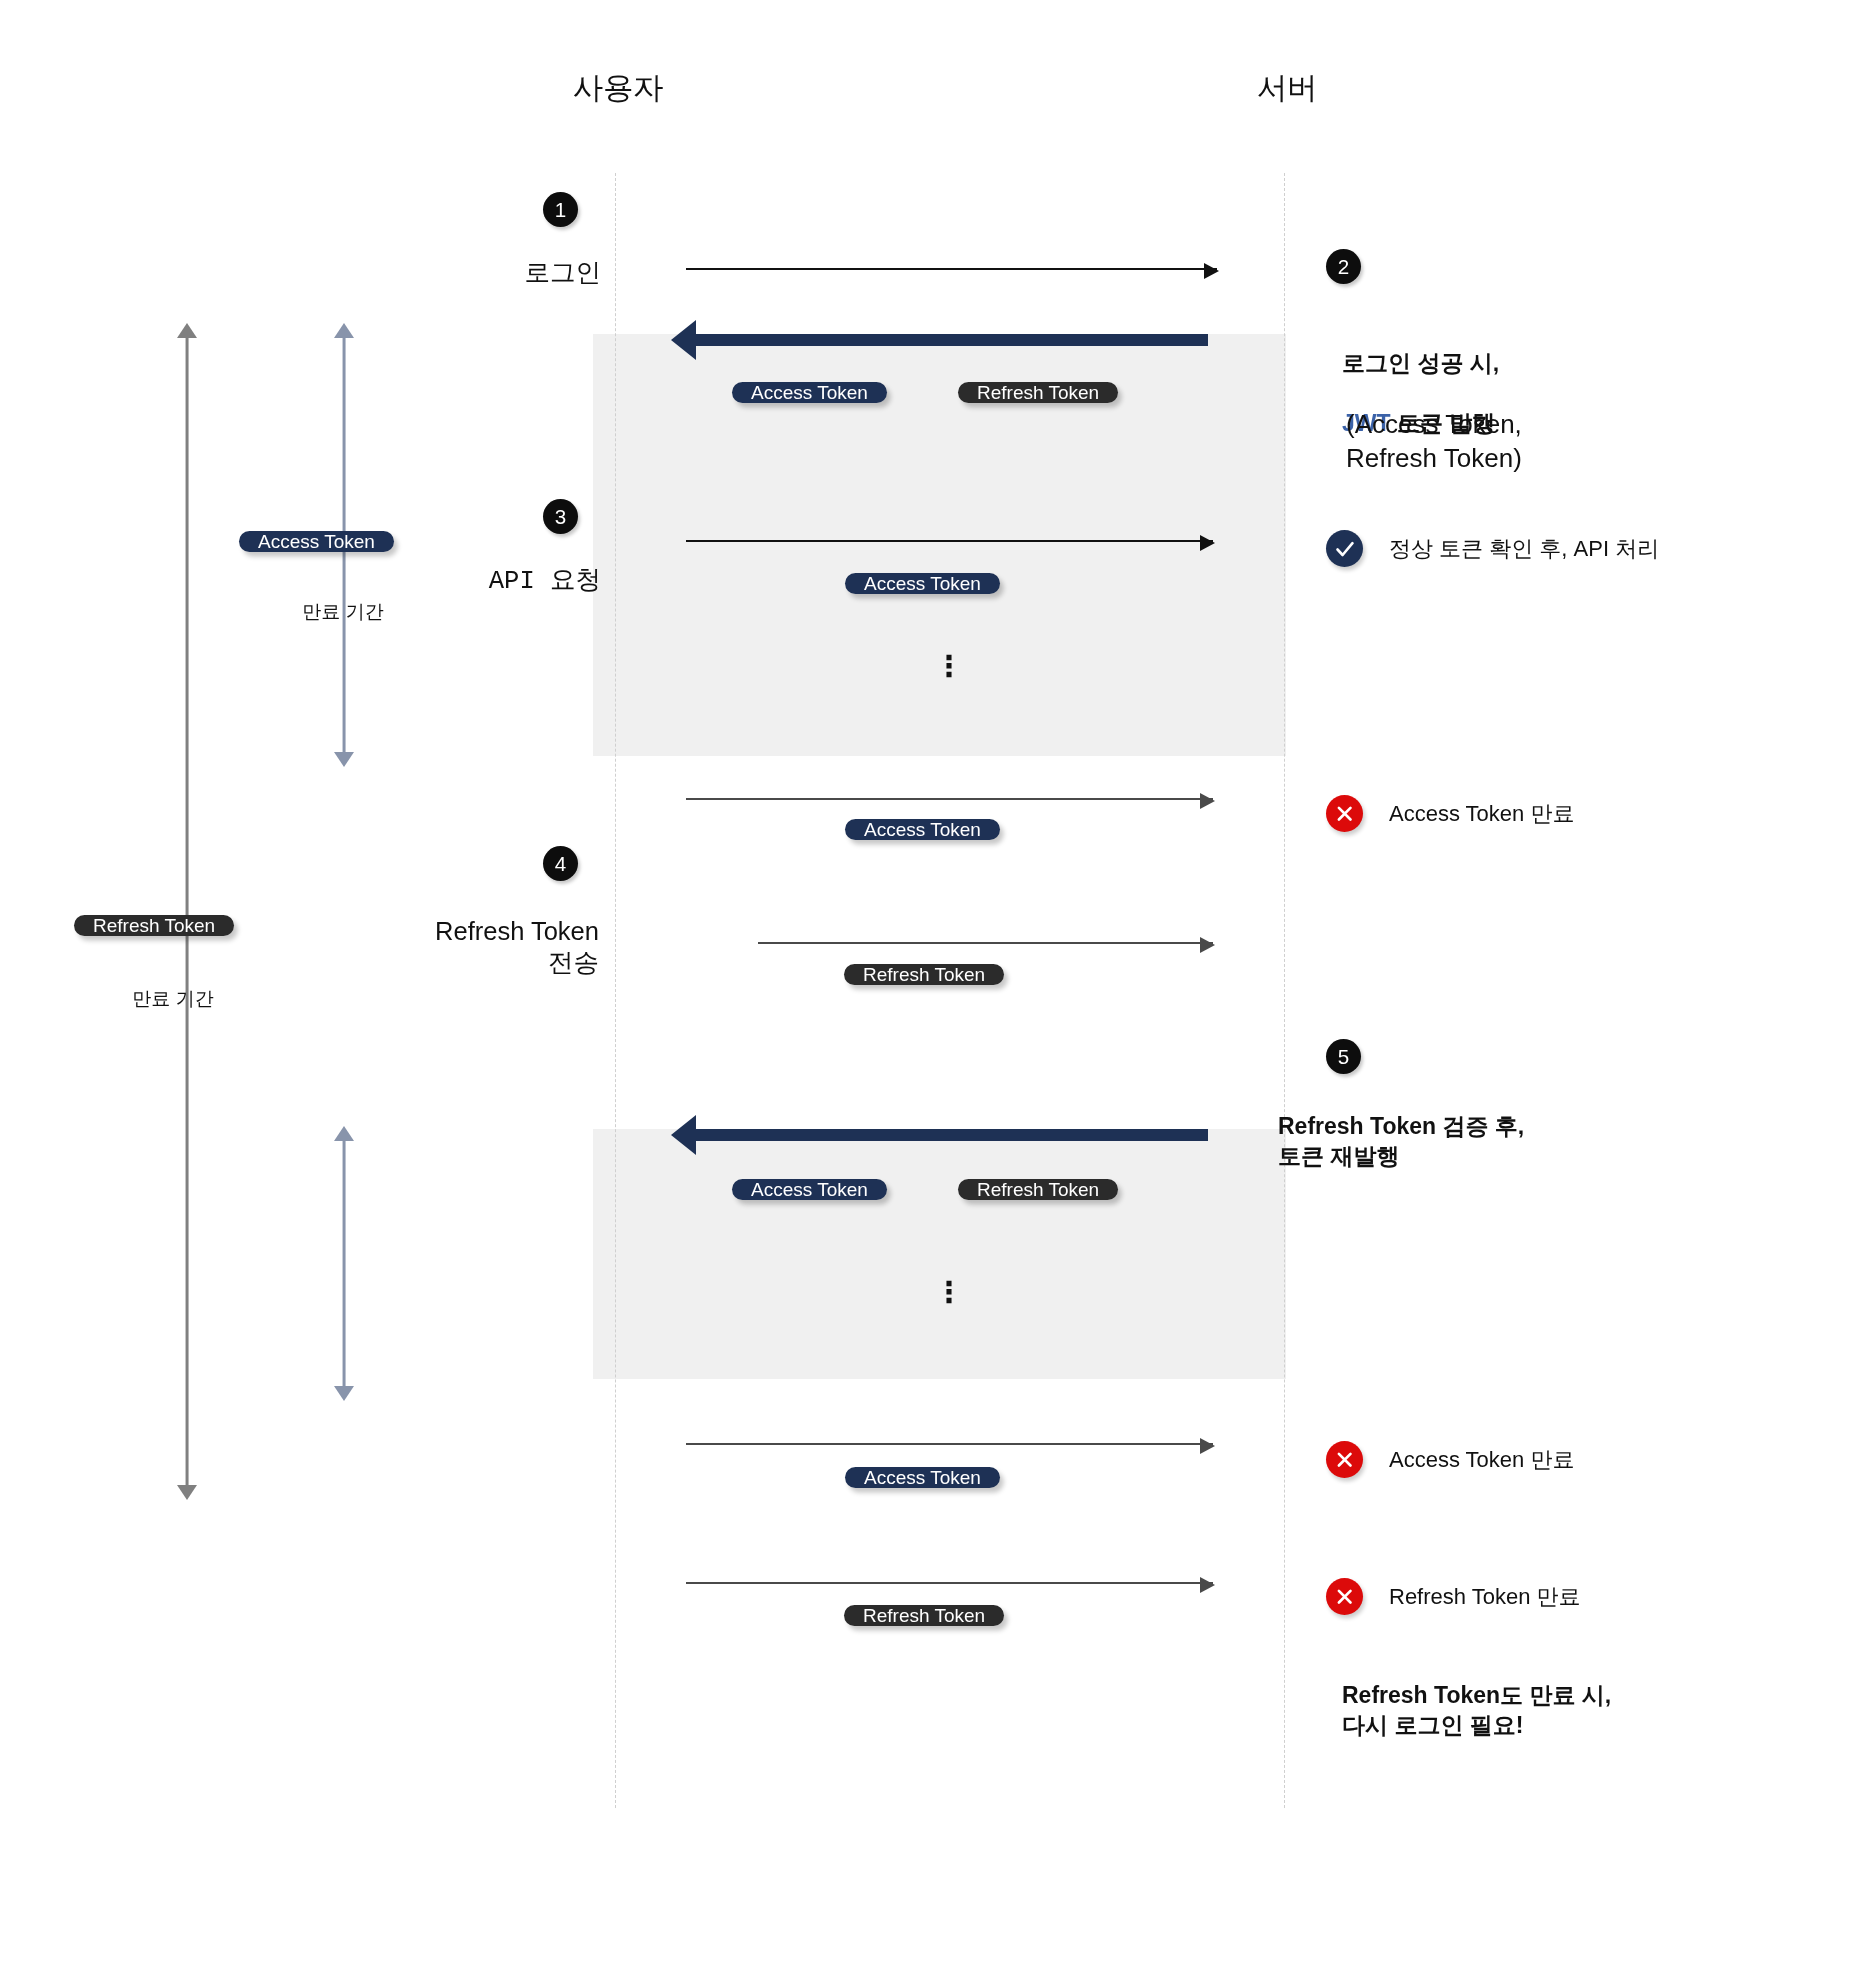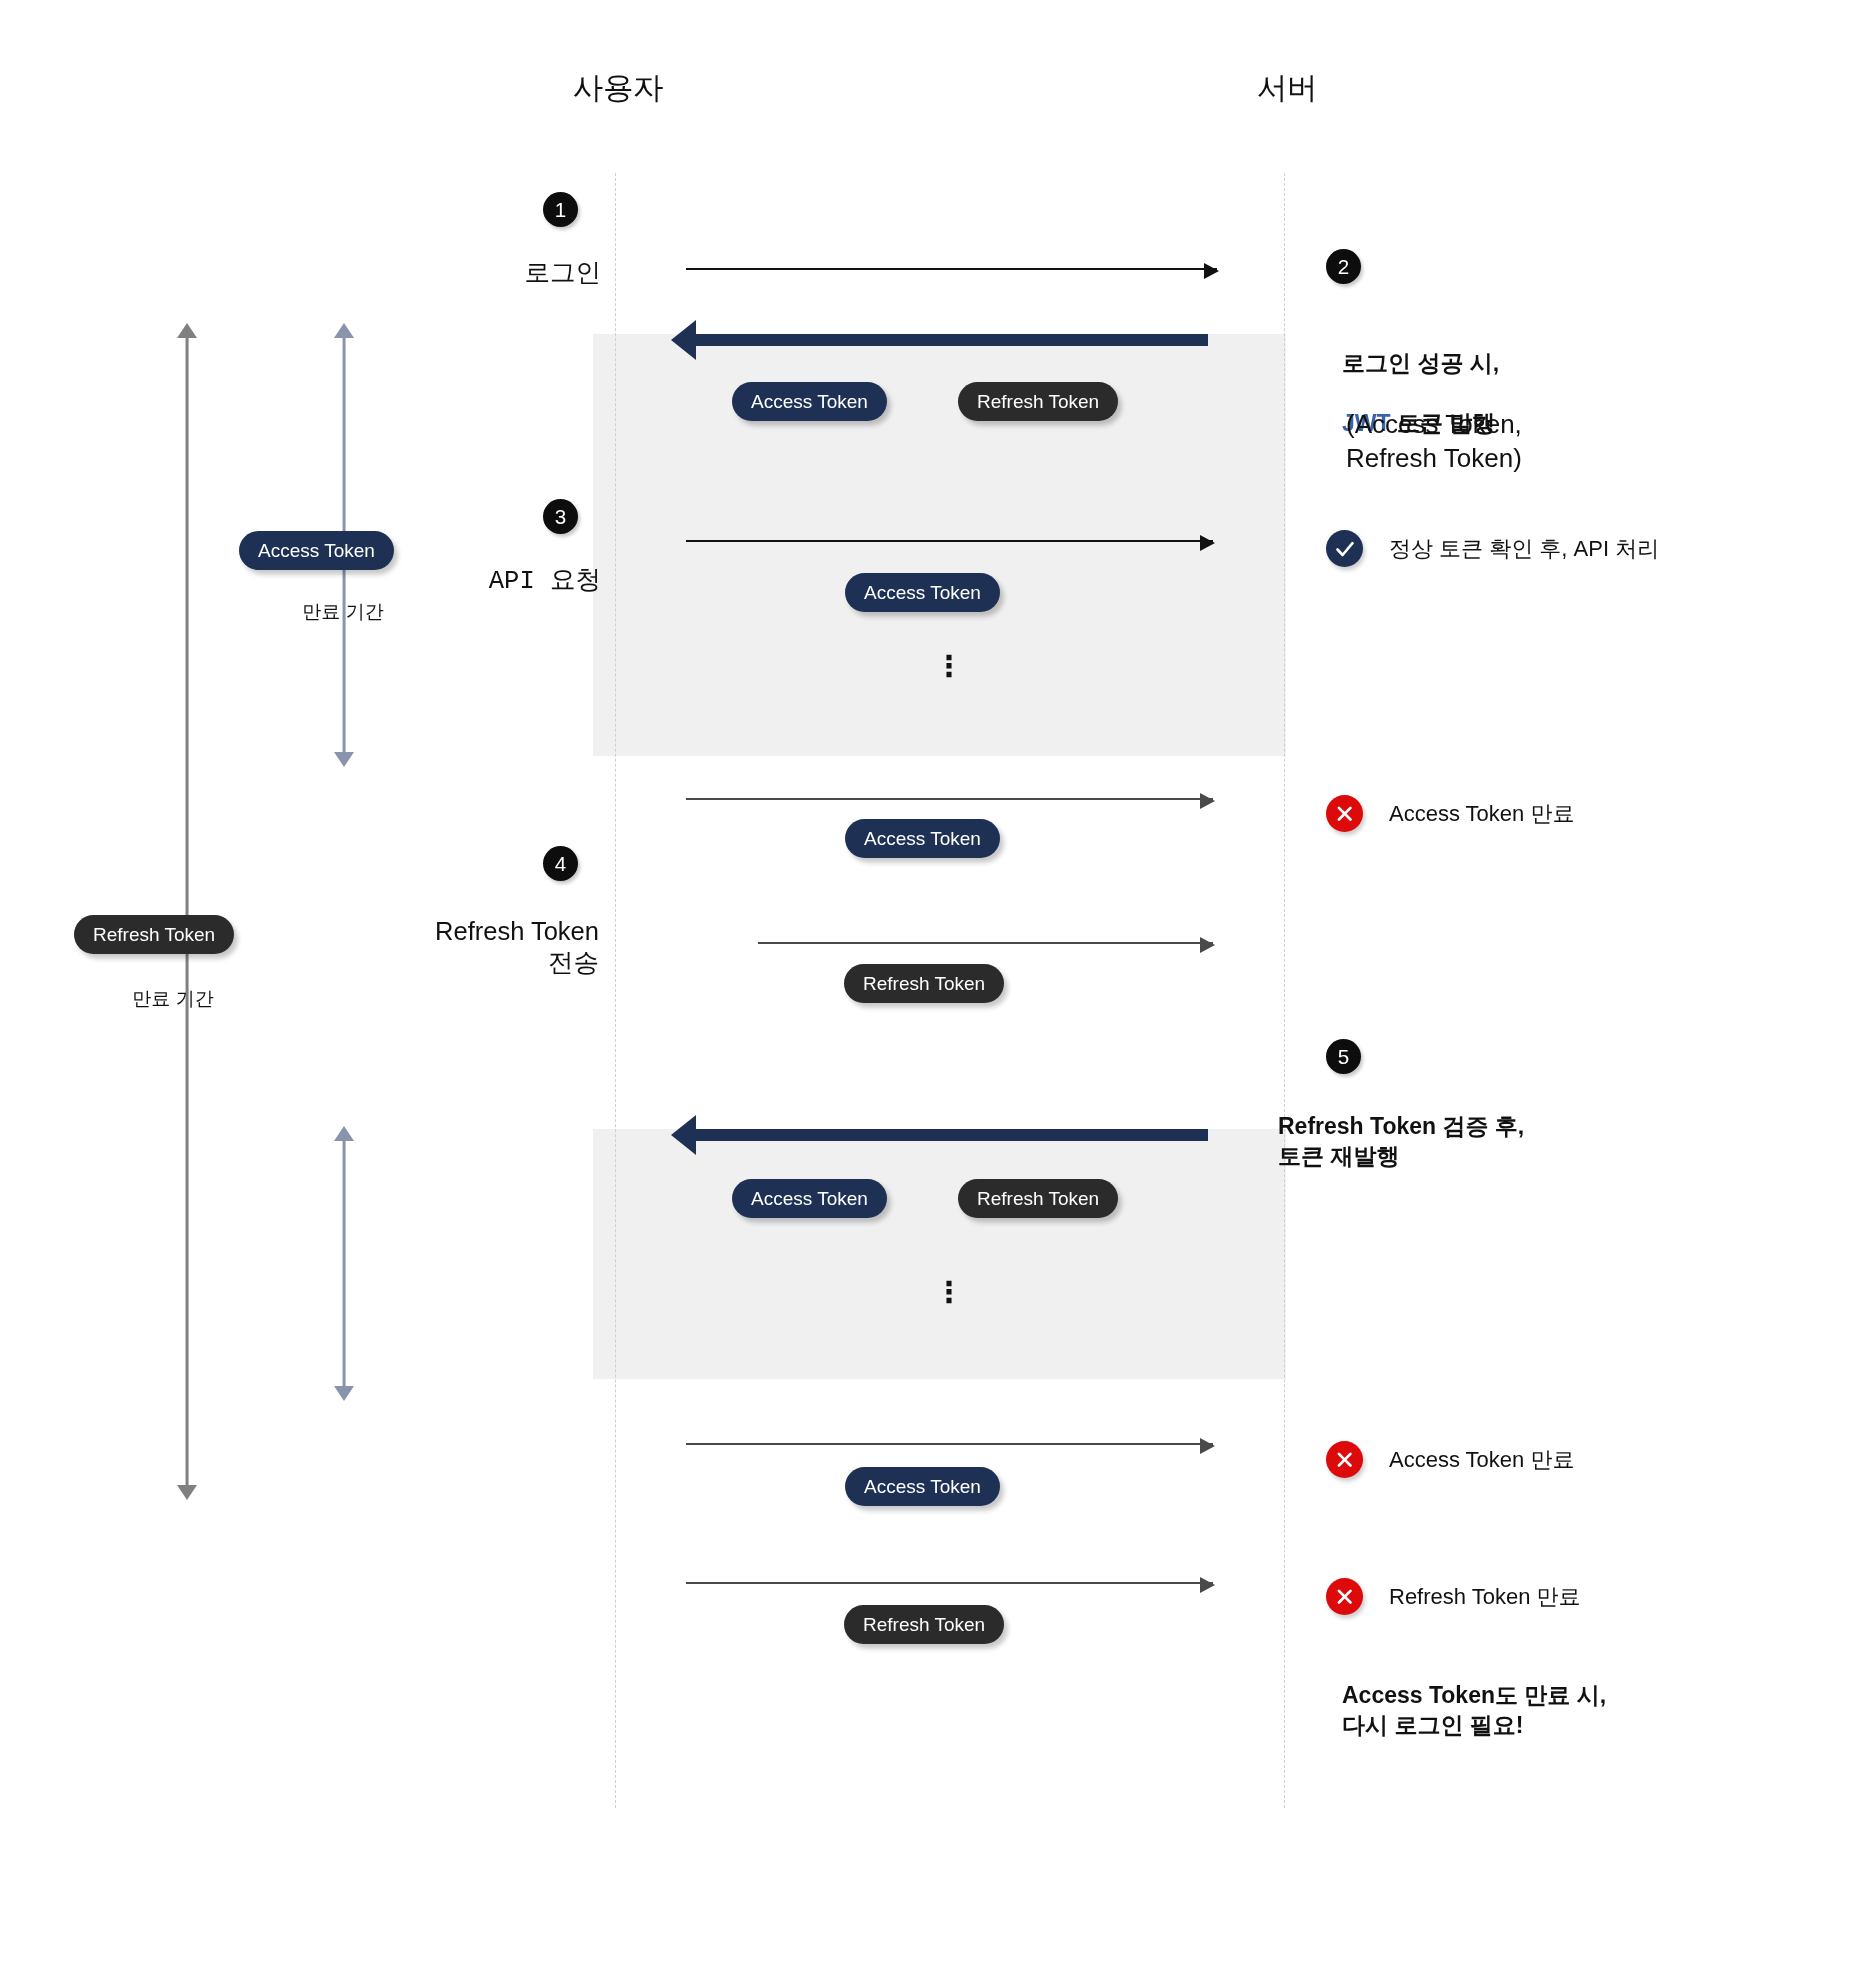--- a/index.html
+++ b/index.html
@@ -18,21 +18,21 @@
 
   
   .step{position:absolute;width:35px;height:35px;border-radius:50%;
         background:#0d0d0d;color:#ffffff;font-size:20.6px;line-height:35px;
         text-align:center;font-weight:400;
         box-shadow:2.1px 2.9px 3.7px rgba(0,0,0,.22);}
 
   
   .pill{position:absolute;border-radius:29px;color:#ffffff;
         font-size:19px;line-height:1;white-space:nowrap;
-        padding:10px 19px;box-shadow:3.7px 4.5px 5.4px rgba(0,0,0,.22);
+        padding:1px 19px;box-shadow:3.7px 4.5px 5.4px rgba(0,0,0,.22);
         text-align:center;}
   .pill.access{background:#1e3155;}
   .pill.refresh{background:#2b2b2b;}
 
   
   .arrow-thin{position:absolute;height:0;border-top:2.5px solid #111111;}
   .arrow-thin.gray{border-top-color:#4a4a4a;}
   .arrow-thin::after{content:"";position:absolute;right:-1.6px;top:-7.4px;
         width:0;height:0;border-top:8.6px solid transparent;
         border-bottom:8.6px solid transparent;border-left:15.7px solid #111111;}
@@ -202,17 +202,17 @@
 
   <div class="status" style="left:1326px;top:1578px;">
     <div class="ic err">
       <svg width="21.4" height="21.4" viewBox="0 0 24 24" aria-hidden="true">
         <path d="M5.5 5.5 L18.5 18.5 M18.5 5.5 L5.5 18.5" fill="none" stroke="#ffffff" stroke-width="3.0" stroke-linecap="round"></path>
       </svg>
     </div>
     <div class="lbl">Refresh Token 만료</div>
   </div>
 
-  <div class="note" style="left:1342px;top:1681px;">Access Token도 만료 시,
+  <div class="note" style="left:1342px;top:1681px;">Refresh Token도 만료 시,
 다시 로그인 필요!</div>
 
 </div>
 
 
 </body></html>

